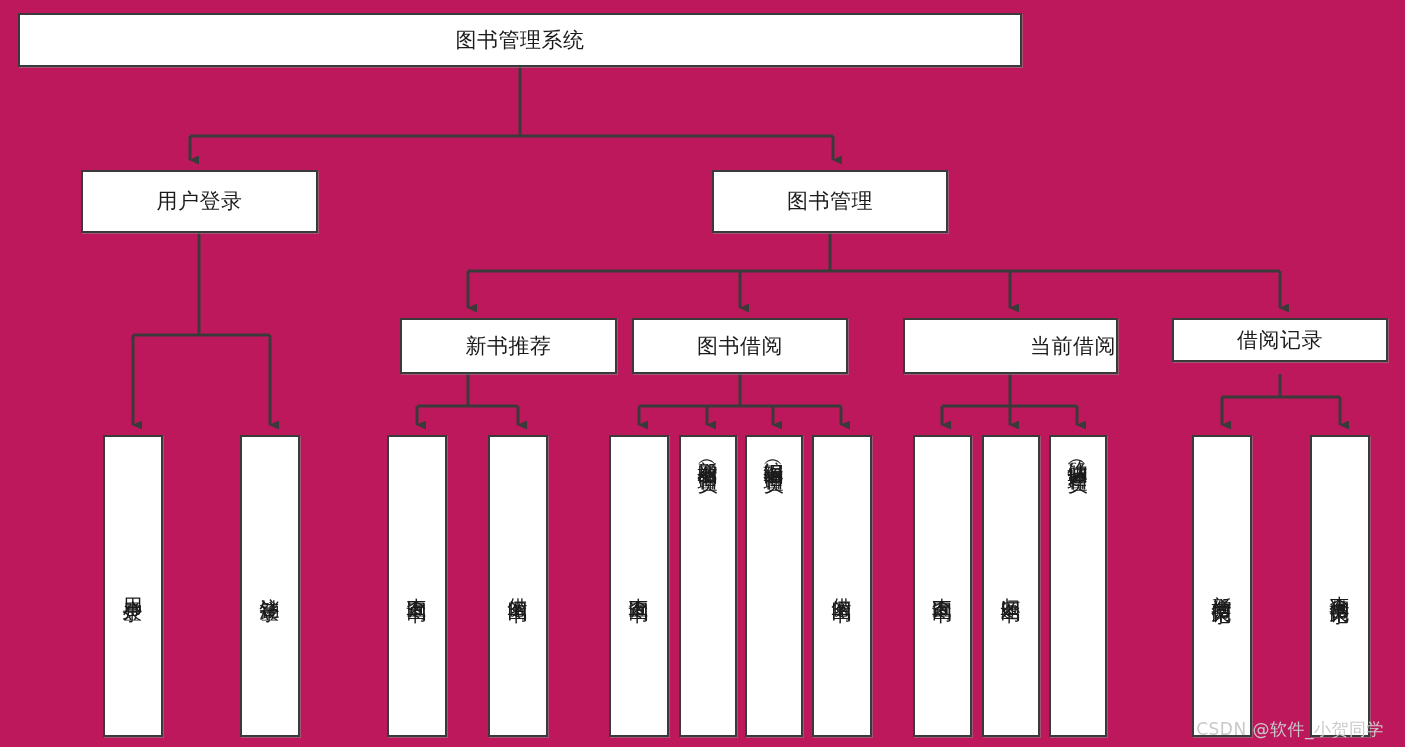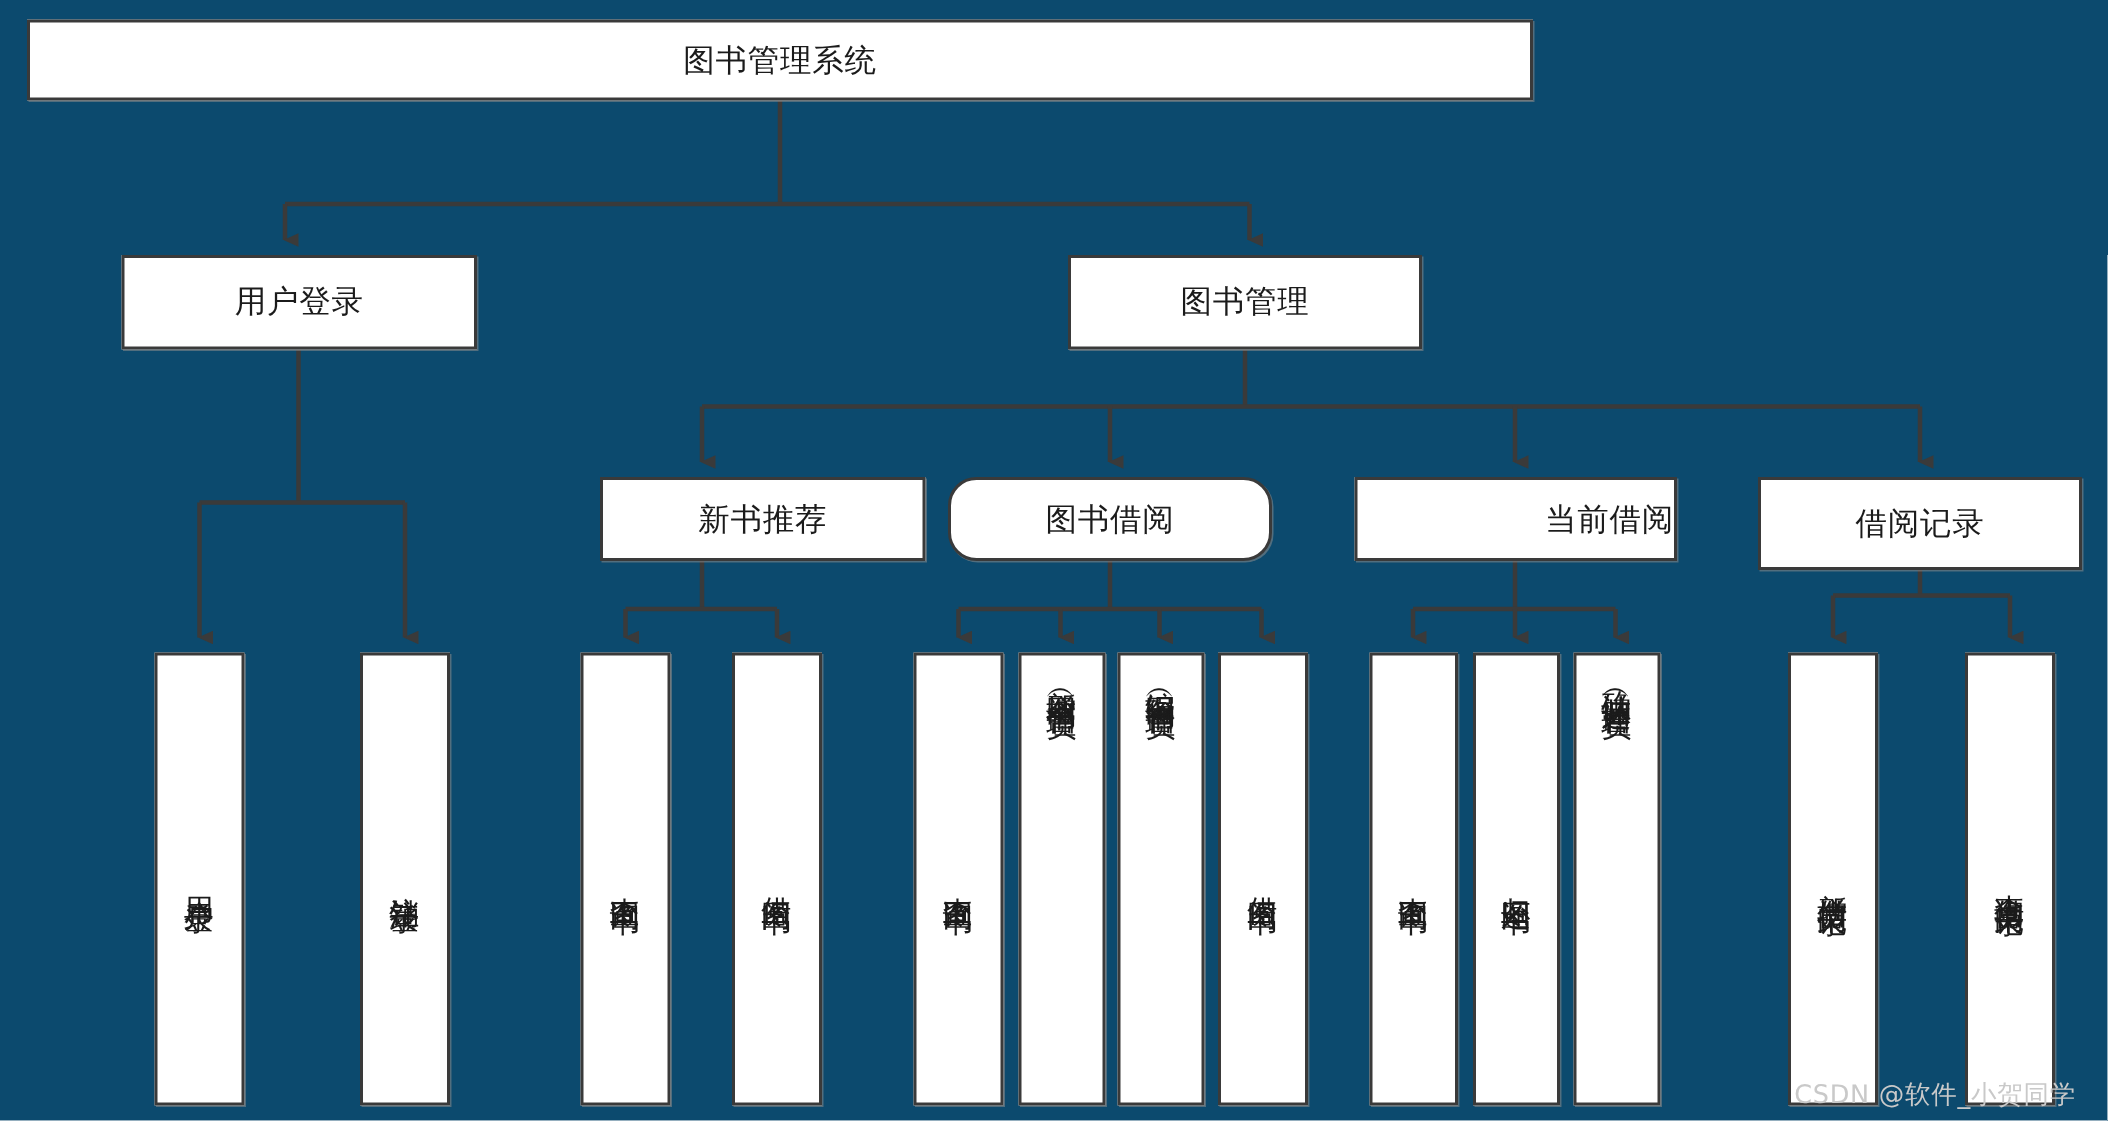--- a/index.html
+++ b/index.html
@@ -8,21 +8,21 @@
     padding: 0;
     background: #ffffff;
   }
   body {
     font-family: "DejaVu Sans", "Liberation Sans", sans-serif;
   }
   #diagram-root {
     position: relative;
     width: 1405px;
     height: 747px;
-    background: #0c4a6e;
+    background: #be185d;
     overflow: hidden;
   }
   #edges-layer {
     position: absolute;
     left: 0;
     top: 0;
     width: 1405px;
     height: 747px;
     pointer-events: none;
   }
@@ -137,27 +137,27 @@
   <div class="node horizontal" style="left:81px; top:170px; width:237px; height:63px;">
     <span class="node-label">用户登录</span>
   </div>
   <div class="node horizontal" style="left:712px; top:170px; width:236px; height:63px;">
     <span class="node-label">图书管理</span>
   </div>
 
   <div class="node horizontal" style="left:360px; top:318px; width:217px; height:56px;margin-left:40px;">
     <span class="node-label">新书推荐</span>
   </div>
-  <div class="node horizontal" style="left:632px; top:318px; width:216px; height:56px;border-radius:19px;">
+  <div class="node horizontal" style="left:632px; top:318px; width:216px; height:56px;">
     <span class="node-label">图书借阅</span>
   </div>
   <div class="node horizontal" style="left:903px; top:318px; width:215px; height:56px;justify-content:flex-end;">
     <span class="node-label">当前借阅</span>
   </div>
-  <div class="node horizontal" style="left:1172px; top:318px; width:216px; height:62px;">
+  <div class="node horizontal" style="left:1172px; top:318px; width:216px; height:44px;">
     <span class="node-label">借阅记录</span>
   </div>
 
   <div class="node vertical centered" style="left:103px; top:435px; width:60px; height:302px;">
     <span class="node-label">用户登录</span>
   </div>
   <div class="node vertical centered" style="left:240px; top:435px; width:60px; height:302px;">
     <span class="node-label">注销登录</span>
   </div>
 

